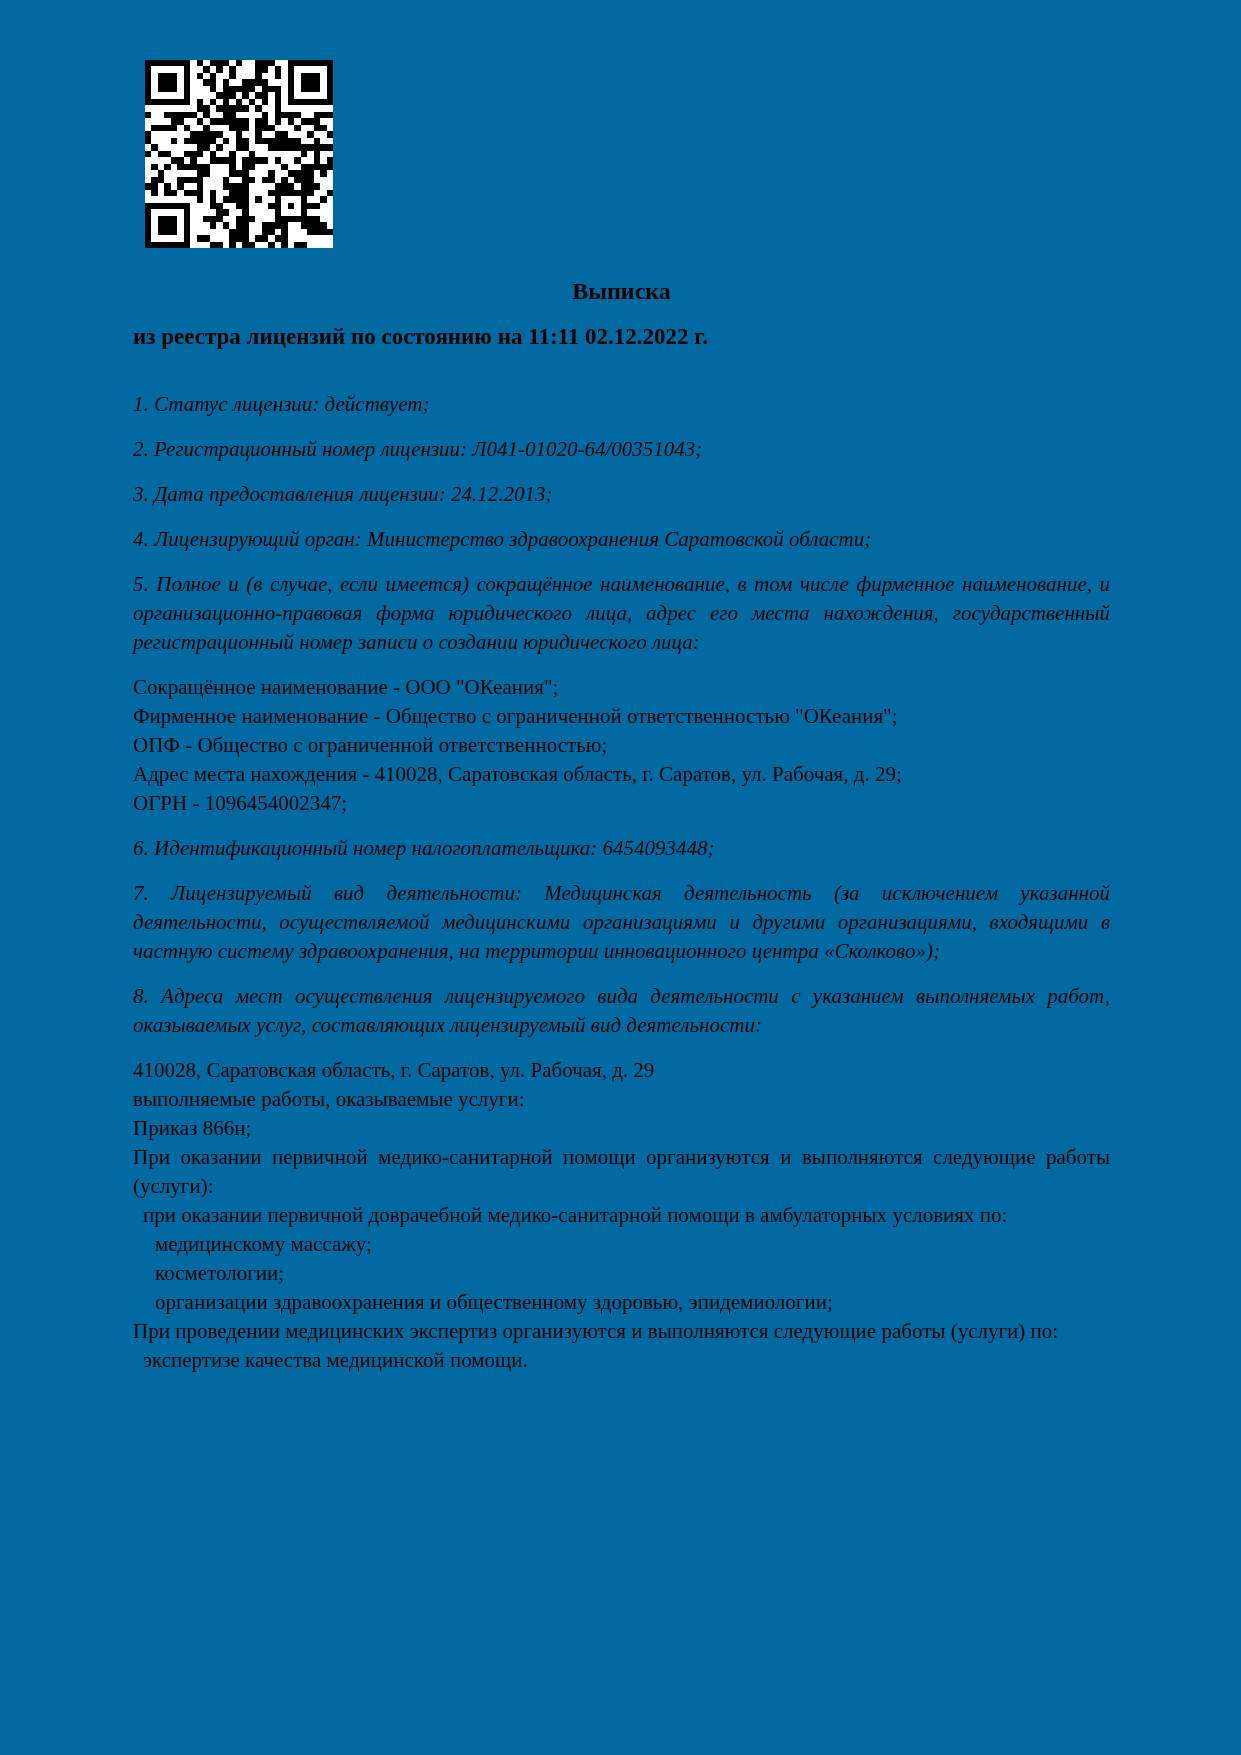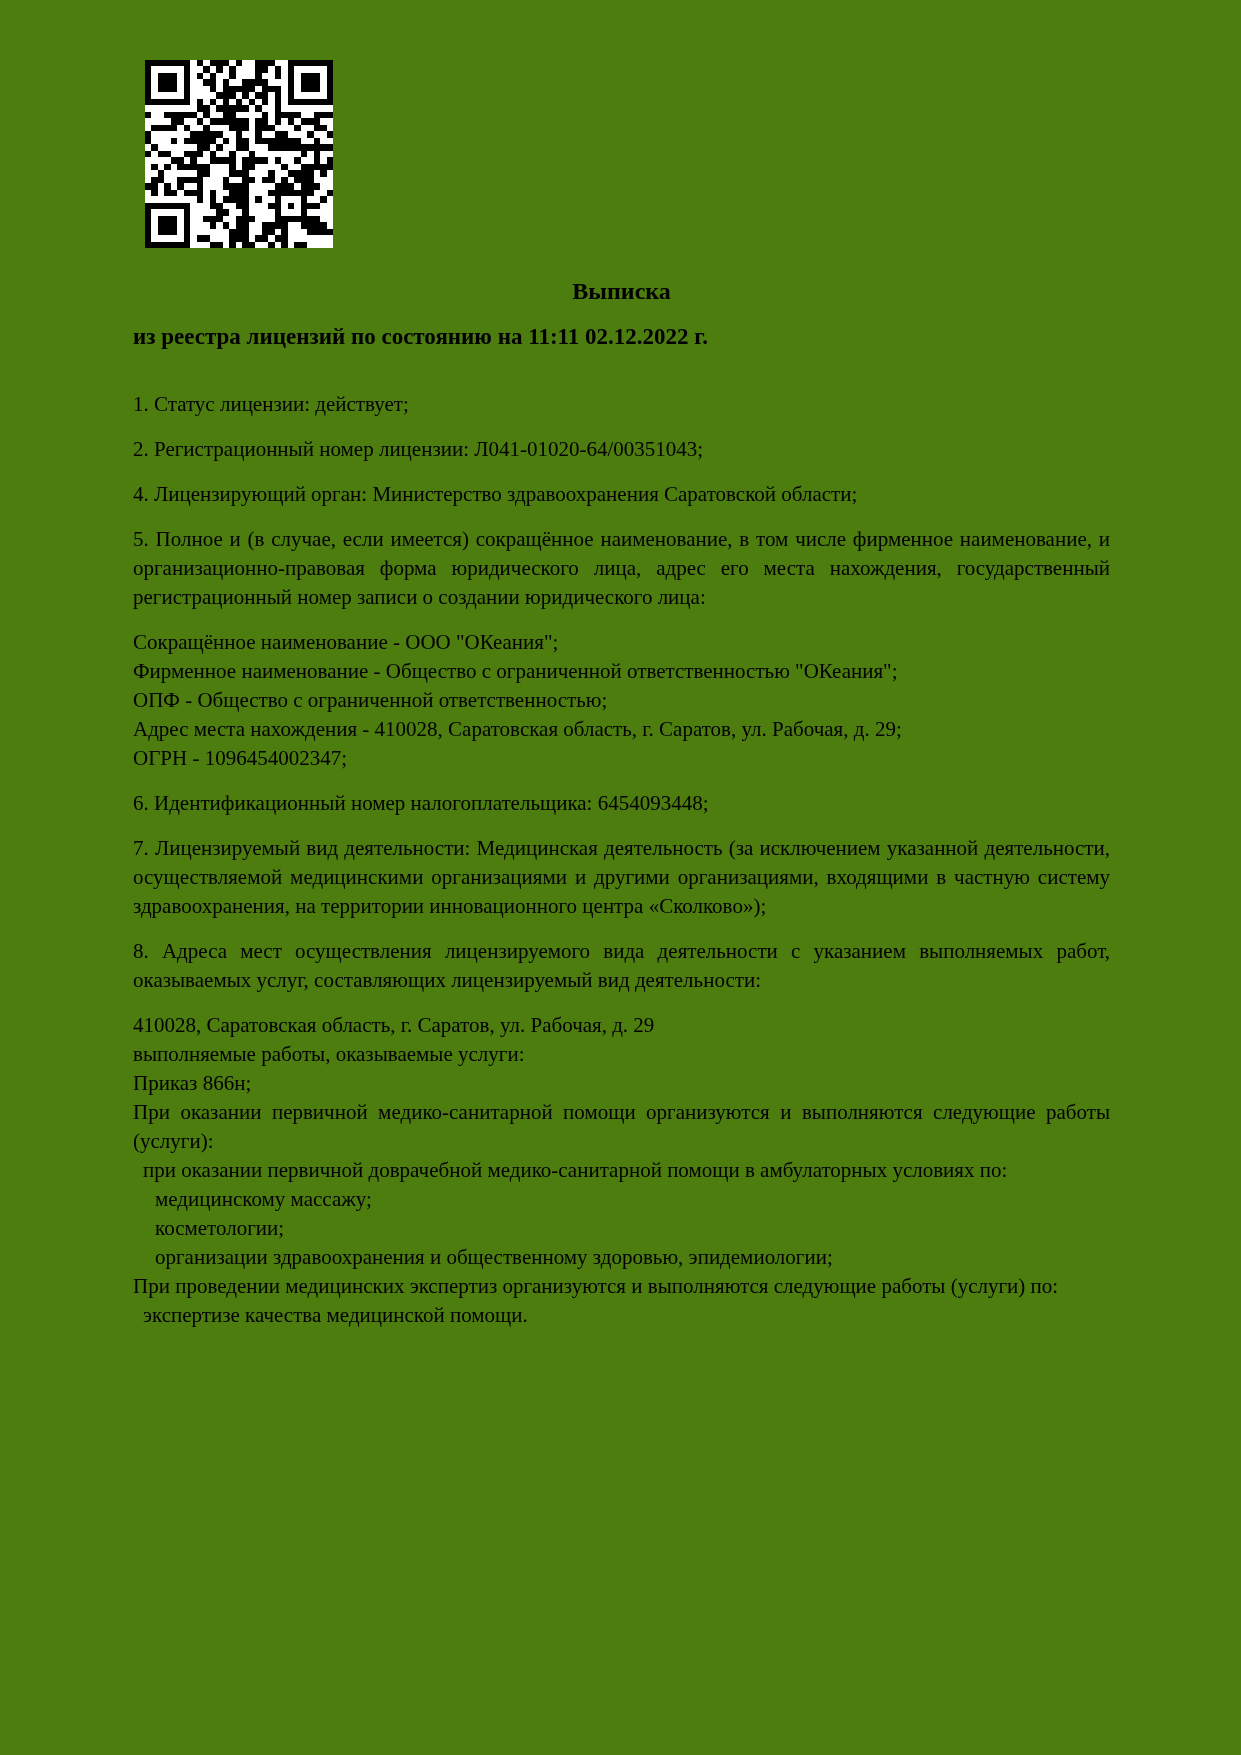--- a/index.html
+++ b/index.html
@@ -7,21 +7,21 @@
     width: 1241px;
     height: 1755px;
     background: #ffffff;
     color: #000000;
     font-family: "Liberation Serif", serif;
   }
   .page {
     position: relative;
     width: 1241px;
     height: 1755px;
-    background: #4d7c0f;
+    background: #0369a1;
     overflow: hidden;
   }
   .qr {
     position: absolute;
     left: 145px;
     top: 60px;
     width: 188px;
     height: 188px;
   }
   .qr svg { width: 100%; height: 100%; shape-rendering: crispEdges; }
@@ -43,21 +43,21 @@
     font-weight: bold;
     font-size: 23px;
     line-height: 30px;
     margin: 16px 0 0 0;
   }
   p {
     margin: 0;
     font-size: 21px;
     line-height: 29px;
   }
-  .para { margin-top: 16px; }
+  .para { margin-top: 16px; font-style: italic; }
   .first-para { margin-top: 38px; }
   .block { margin-top: 16px; }
   .just {
     text-align: justify;
     text-align-last: left;
   }
   .ind1 { text-indent: 10px; font-family: Liberation Serif, serif; }
   .ind2 { text-indent: 22px; }
 </style>
 </head>
@@ -502,20 +502,21 @@
       </svg>
   </div>
 
   <div class="content">
 
     <p class="doc-title">Выписка</p>
     <p class="doc-subtitle">из реестра лицензий по состоянию на 11:11 02.12.2022 г.</p>
 
     <p class="para first-para">1. Статус лицензии: действует;</p>
     <p class="para">2. Регистрационный номер лицензии: Л041-01020-64/00351043;</p>
+    <p class="para">3. Дата предоставления лицензии: 24.12.2013;</p>
     <p class="para">4. Лицензирующий орган: Министерство здравоохранения Саратовской области;</p>
     <p class="para just">5. Полное и (в случае, если имеется) сокращённое наименование, в том числе фирменное наименование, и организационно-правовая форма юридического лица, адрес его места нахождения, государственный регистрационный номер записи о создании юридического лица:</p>
 
     <div class="block">
       <p>Сокращённое наименование - ООО "ОКеания";</p>
       <p>Фирменное наименование - Общество с ограниченной ответственностью "ОКеания";</p>
       <p>ОПФ - Общество с ограниченной ответственностью;</p>
       <p>Адрес места нахождения - 410028, Саратовская область, г. Саратов, ул. Рабочая, д. 29;</p>
       <p>ОГРН - 1096454002347;</p>
     </div>

